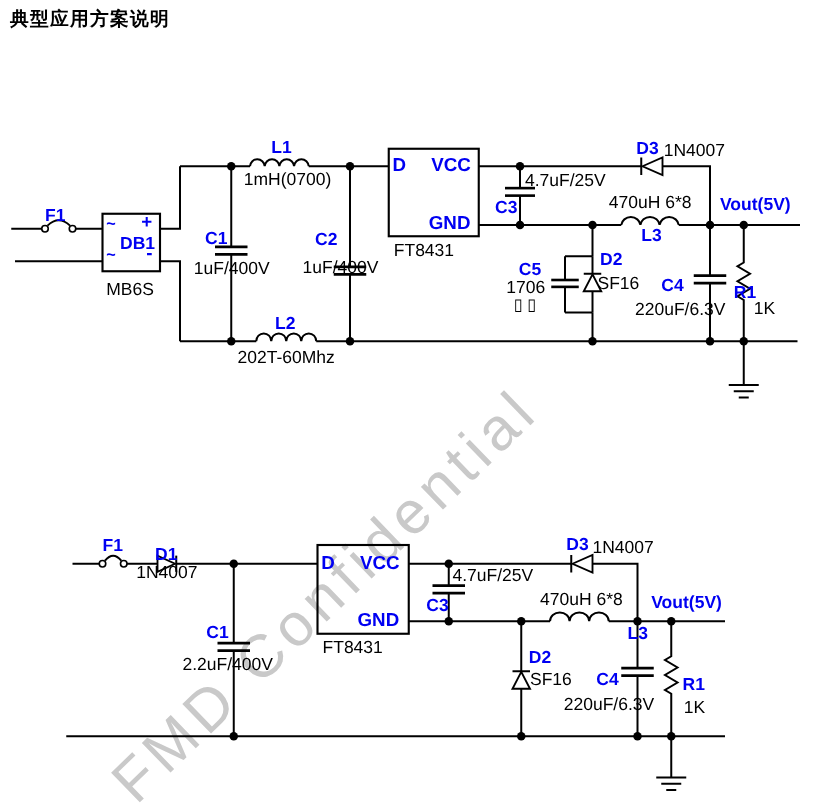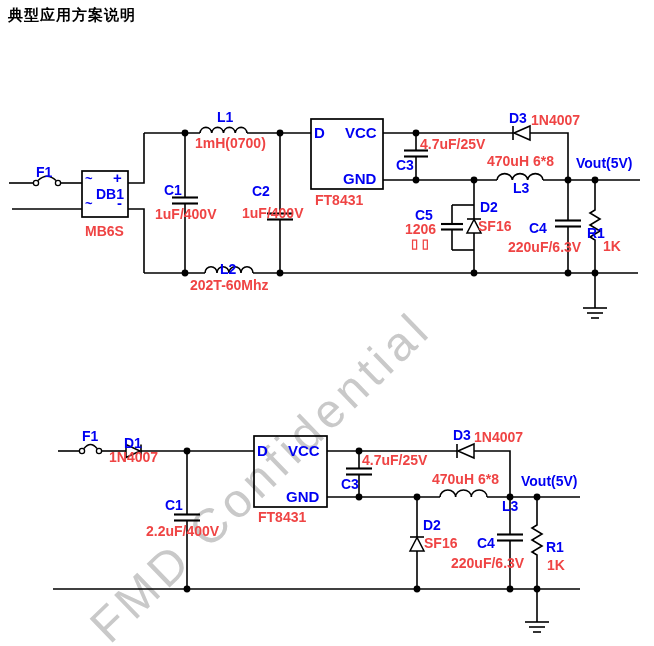--- a/index.html
+++ b/index.html
@@ -2,21 +2,21 @@
 <html><head>
 <meta charset="utf-8">
 <style>
   html,body{margin:0;padding:0;background:#fff;}
   #page{position:relative;width:654px;height:646px;background:#fff;overflow:hidden;
         font-family:"Liberation Sans",sans-serif;}
   .heading{position:absolute;color:#000;font-family:"DejaVu Serif","Liberation Serif",serif;white-space:nowrap;}
   #doc-title{left:8px;top:6px;font-size:15px;font-weight:bold;letter-spacing:1px;}
   #s1-title{left:8px;top:58px;font-size:14px;}
   #s2-title{left:8px;top:366px;font-size:14px;}
-  .lbl{position:absolute;font-size:14px;color:#ef4444;line-height:1.05;white-space:nowrap;font-weight:bold;}
+  .lbl{position:absolute;font-size:14px;color:#000000;line-height:1.05;white-space:nowrap;}
   .blue{color:#0000f2;font-weight:bold;}
   .pin{font-size:15px;}
   .small{font-size:13px;}
   .wm{position:absolute;left:118px;top:598px;height:56px;font-size:48px;letter-spacing:5px;
       color:#c9c9c9;white-space:nowrap;transform-origin:0 100%;transform:rotate(-44deg);
       font-family:"Liberation Sans",sans-serif;}
   svg{position:absolute;left:0;top:0;}
   .wire{stroke:#000;stroke-width:1.6;fill:none;}
   .plate{stroke:#000;stroke-width:2.1;fill:none;}
   .box{stroke:#000;stroke-width:1.7;fill:none;}
@@ -232,30 +232,30 @@
   <span class="lbl blue" style="left:96px;top:187px">DB1</span>
   <span class="lbl blue small" style="left:85px;top:197px">~</span>
   <span class="lbl blue pin" style="left:117px;top:195px">-</span>
   <span class="lbl" style="left:85px;top:224px">MB6S</span>
   <span class="lbl blue" style="left:164px;top:183px">C1</span>
   <span class="lbl" style="left:155px;top:207px">1uF/400V</span>
   <span class="lbl blue" style="left:217px;top:110px">L1</span>
   <span class="lbl" style="left:195px;top:136px">1mH(0700)</span>
   <span class="lbl blue" style="left:252px;top:184px">C2</span>
   <span class="lbl" style="left:242px;top:206px">1uF/400V</span>
-  <span class="lbl blue" style="left:220px;top:262px">L2</span>
+  <span class="lbl blue" style="left:220px;top:251px">L2</span>
   <span class="lbl" style="left:190px;top:278px">202T-60Mhz</span>
   <span class="lbl blue pin" style="left:314px;top:125px">D</span>
   <span class="lbl blue pin" style="left:345px;top:125px">VCC</span>
   <span class="lbl blue pin" style="left:343px;top:171px">GND</span>
   <span class="lbl" style="left:315px;top:193px">FT8431</span>
   <span class="lbl blue" style="left:396px;top:158px">C3</span>
   <span class="lbl" style="left:420px;top:137px">4.7uF/25V</span>
   <span class="lbl blue" style="left:415px;top:208px">C5</span>
-  <span class="lbl" style="left:405px;top:222px">1206</span>
+  <span class="lbl" style="left:405px;top:222px">1706</span>
   <span class="lbl small" style="left:411px;top:237px">▯ ▯</span>
   <span class="lbl blue" style="left:480px;top:200px">D2</span>
   <span class="lbl" style="left:478px;top:219px">SF16</span>
   <span class="lbl blue" style="left:509px;top:111px">D3</span>
   <span class="lbl" style="left:531px;top:113px">1N4007</span>
   <span class="lbl" style="left:487px;top:154px">470uH 6*8</span>
   <span class="lbl blue" style="left:513px;top:181px">L3</span>
   <span class="lbl blue" style="left:576px;top:156px">Vout(5V)</span>
   <span class="lbl blue" style="left:529px;top:221px">C4</span>
   <span class="lbl" style="left:508px;top:240px">220uF/6.3V</span>

